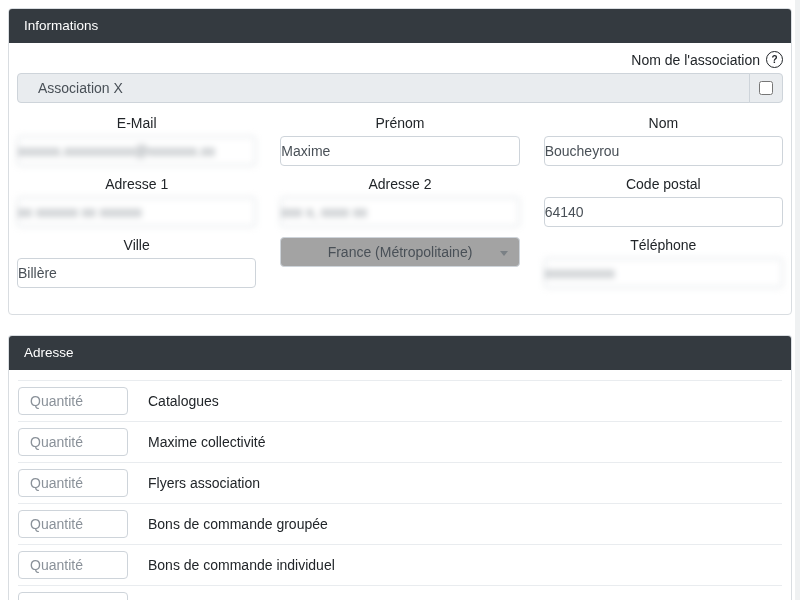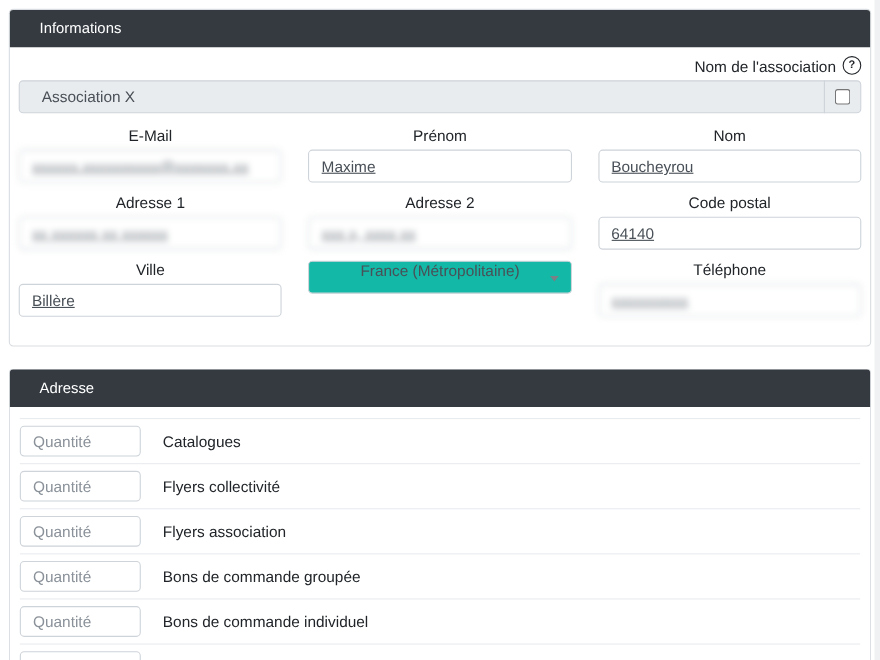--- a/index.html
+++ b/index.html
@@ -7,21 +7,21 @@
     width:800px;height:600px;overflow:hidden;background:#ffffff;
     font-family:"Liberation Sans","DejaVu Sans",sans-serif;
     font-size:14px;color:#212529;position:relative;
   }
   .wrapper{padding:8px;}
   .card{
     border:1px solid #d9dde1;border-radius:4px;background:#fff;
   }
   .card-header{
     background:#343a40;color:#ffffff;
-    padding:9px 27px;font-size:13.5px;line-height:16px;
+    padding:9px 15px;font-size:13.5px;line-height:16px;
     border-radius:3px 3px 0 0;
   }
   .card-body{padding:8px 8px 16px 8px;}
   
   .assoc-label-row{
     text-align:center;margin-bottom:5px;font-size:14px;
     display:flex;align-items:center;justify-content:flex-end;gap:6px;
   }
   .help-icon{
     display:inline-flex;align-items:center;justify-content:center;
@@ -46,31 +46,30 @@
     display:grid;grid-template-columns:1fr 1fr 1fr;column-gap:24px;
     margin-bottom:10px;
   }
   .field{display:flex;flex-direction:column;}
   .field-label{
     text-align:center;font-size:14px;line-height:16px;margin-bottom:5px;color:#212529;
   }
   .form-control{
     height:30px;box-sizing:border-box;width:100%;
     border:1px solid #ced4da;border-radius:4px;background:#fff;
-    padding:0 11px;font-size:14px;color:#495057;
+    padding:0 0;font-size:14px;color:#495057;
     font-family:"Liberation Sans","DejaVu Sans",sans-serif;
     outline:none;
-    text-decoration:underline;
   }
   .form-control::placeholder{color:#8a9199;opacity:1;}
   .blurred{filter:blur(3px);color:#7d858c;}
   .select-control{
     height:30px;box-sizing:border-box;width:100%;
-    border:1px solid #ced4da;border-radius:4px;background:#14b8a6;
-    display:flex;align-items:flex-start;justify-content:center;position:relative;
+    border:1px solid #ced4da;border-radius:4px;background:#a3a3a3;
+    display:flex;align-items:center;justify-content:center;position:relative;
     font-size:14px;color:#495057;cursor:default;
   }
   .select-caret{
     position:absolute;right:11px;top:13px;
     width:0;height:0;border-left:4px solid transparent;
     border-right:4px solid transparent;border-top:5px solid #7a8085;
   }
   
   .card-produits{margin-top:20px;border-radius:4px 4px 0 0;border-bottom:none;}
   .card-produits .card-body{padding:10px 9px 0 9px;}
@@ -173,21 +172,21 @@
     </div>
     <div class="card-body">
 
       <div class="product-row">
         <input class="qty-input" placeholder="Quantité" style="">
         <span class="product-label">Catalogues</span>
       </div>
 
       <div class="product-row">
         <input class="qty-input" placeholder="Quantité" style="">
-        <span class="product-label">Flyers collectivité</span>
+        <span class="product-label">Maxime collectivité</span>
       </div>
 
       <div class="product-row">
         <input class="qty-input" placeholder="Quantité" style="">
         <span class="product-label">Flyers association</span>
       </div>
 
       <div class="product-row">
         <input class="qty-input" placeholder="Quantité" style="">
         <span class="product-label">Bons de commande groupée</span>

